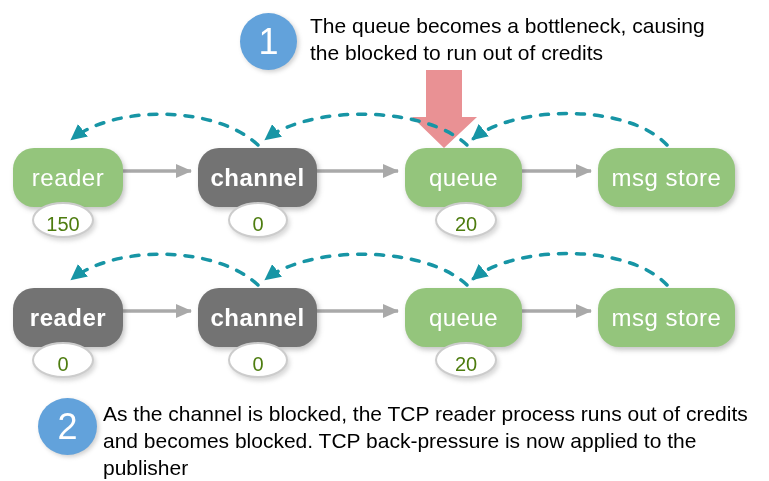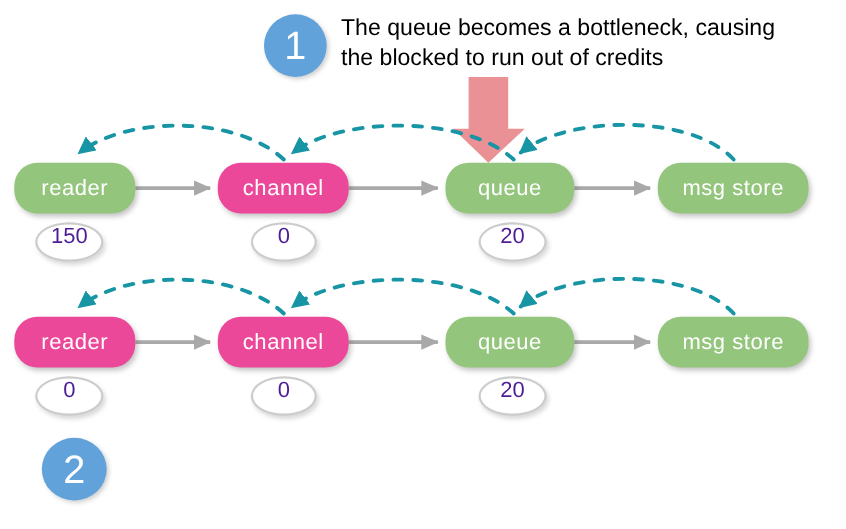--- a/index.html
+++ b/index.html
@@ -16,42 +16,42 @@
     overflow: hidden;
   }
   .overlay {
     position: absolute;
     left: 0; top: 0;
     width: 769px; height: 481px;
     pointer-events: none;
   }
   .node {
     position: absolute;
-    height: 46px;
+    height: 59px;
     border-radius: 21px;
     display: flex;
     align-items: center;
     justify-content: center;
     color: #ffffff;
-    font-size: 20px;
+    font-size: 24px;
     letter-spacing: 0.5px;
     box-shadow: 2px 3px 5px rgba(90,90,90,0.35);
   }
   .node.green  { background: #94C57C; }
-  .node.yellow { background: #ec4899; }
+  .node.yellow { background: #737373; font-weight: bold; }
   .oval {
     position: absolute;
     height: 36px;
     background: #ffffff;
     border: 2px solid #CCCCCC;
     border-radius: 50%;
     display: flex;
-    align-items: flex-start;
+    align-items: flex-end;
     justify-content: center;
-    color: #4c1d95;
+    color: #4d7c0f;
     font-size: 20px;
     box-shadow: 2px 3px 4px rgba(120,120,120,0.28);
     box-sizing: border-box;
   }
   .badge {
     position: absolute;
     background: #62A2DB;
     border-radius: 50%;
     color: #ffffff;
     display: flex;
@@ -164,14 +164,19 @@
   <div class="oval" style="left:228px;top:342px;width:60px">
       <span>0</span>
     </div>
   <div class="oval" style="left:435px;top:342px;width:62px">
       <span>20</span>
     </div>
 
   <div class="badge badge-2">
     <span>2</span>
   </div>
+  <div class="note note-2">
+    <div>As the channel is blocked, the TCP reader process runs out of credits</div>
+    <div>and becomes blocked. TCP back-pressure is now applied to the</div>
+    <div>publisher</div>
+  </div>
 
 </div>
 
 </body></html>

